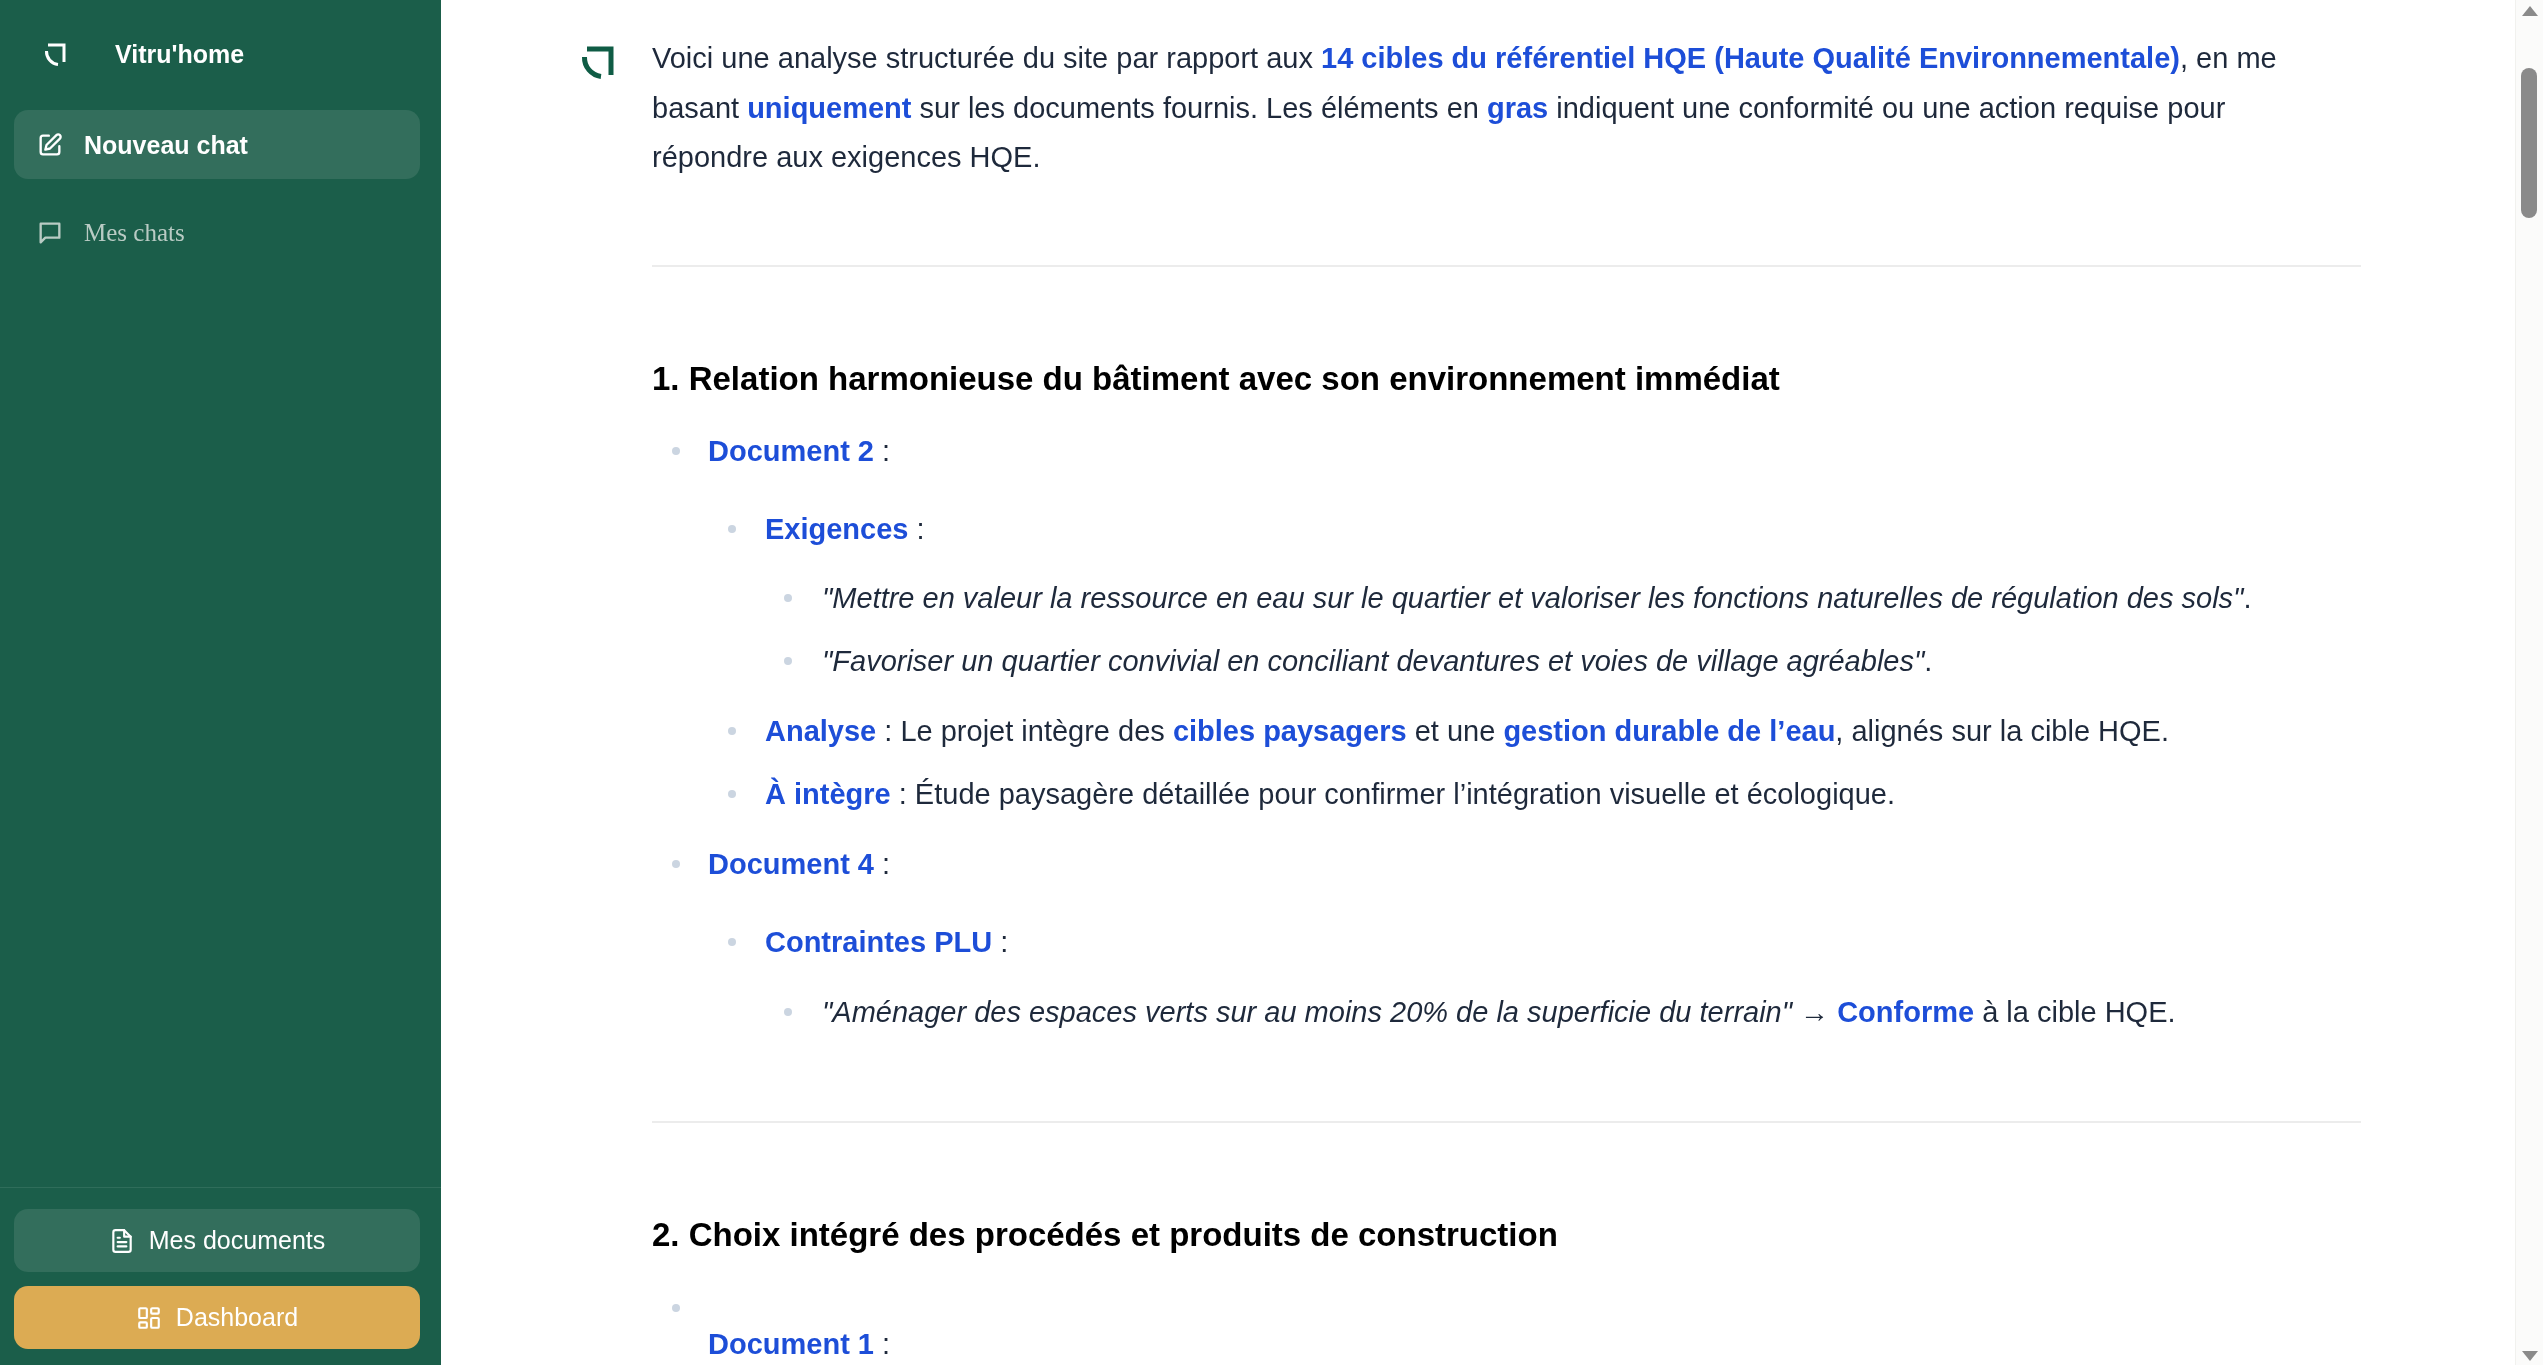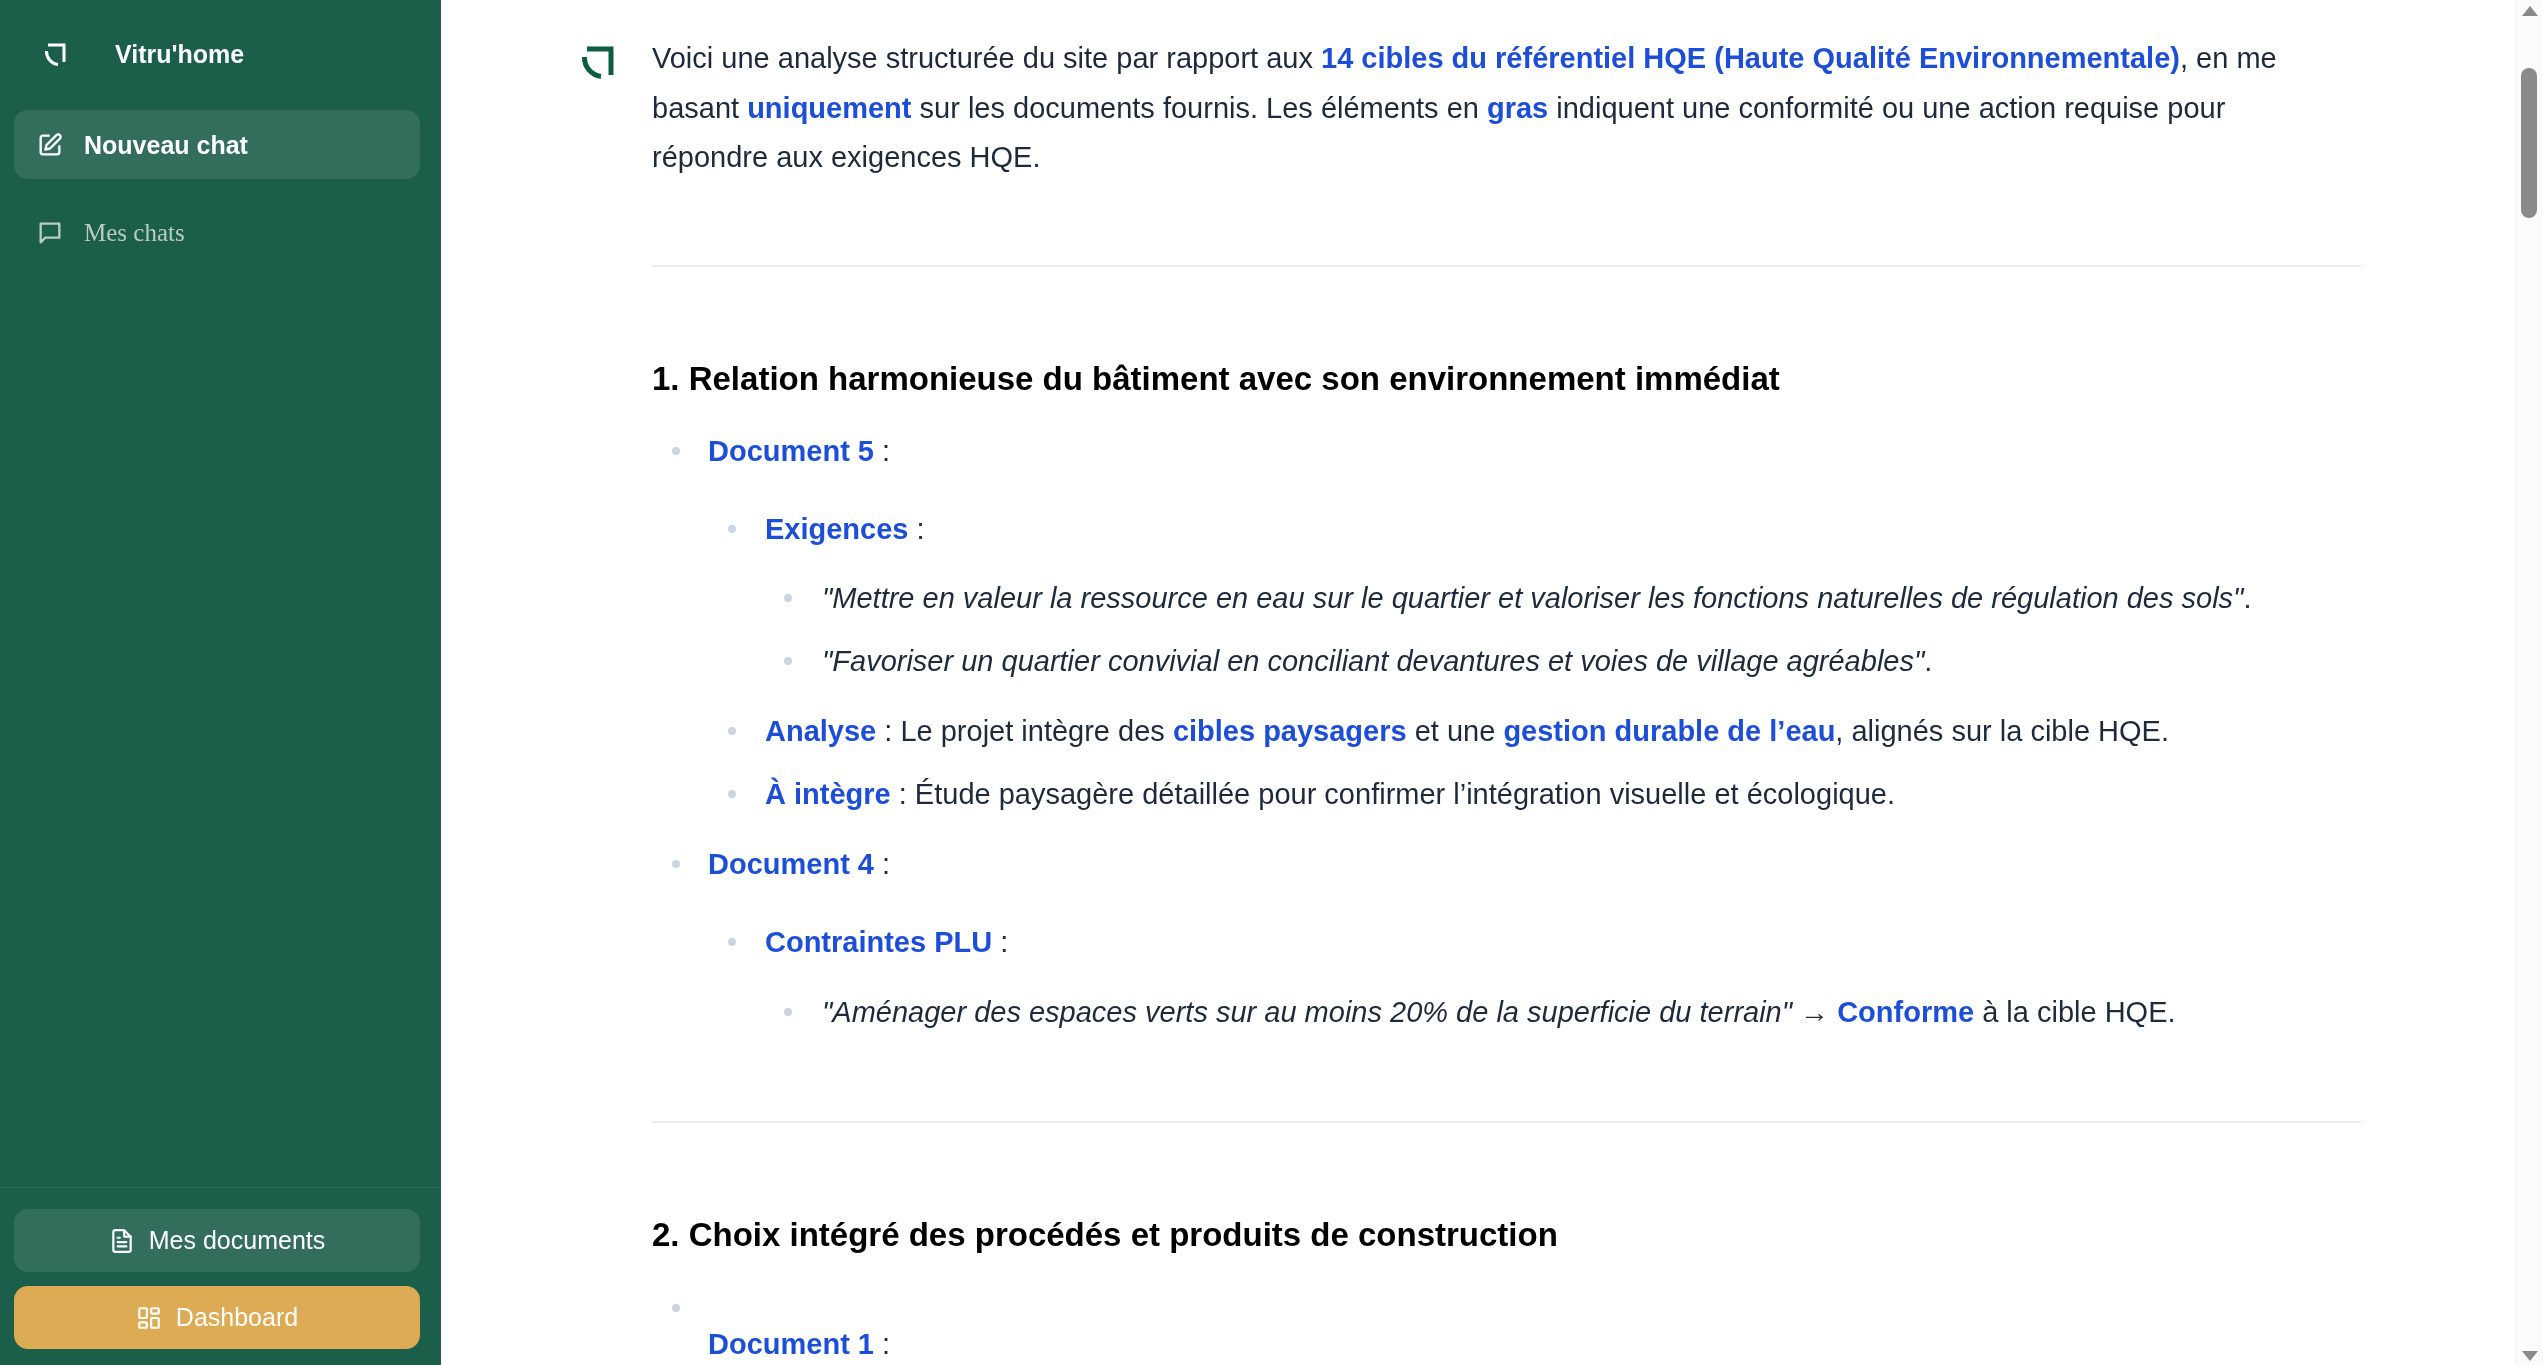--- a/index.html
+++ b/index.html
@@ -96,21 +96,21 @@
 
   <div class="line" style="top:58px"><span>Voici une analyse structurée du site par rapport aux </span><b>14 cibles du référentiel HQE (Haute Qualité Environnementale)</b><span>, en me</span></div>
   <div class="line" style="top:108px"><span>basant </span><b>uniquement</b><span> sur les documents fournis. Les éléments en </span><b>gras</b><span> indiquent une conformité ou une action requise pour</span></div>
   <div class="line" style="top:157px">répondre aux exigences HQE.</div>
 
   <div class="hr" style="top:265px"></div>
 
   <div class="h2" style="top:379px">1. Relation harmonieuse du bâtiment avec son environnement immédiat</div>
 
   <div class="bullet" style="left:676px;top:451px"></div>
-  <div class="line" style="left:708px;top:451px"><b>Document 5</b><span> :</span></div>
+  <div class="line" style="left:708px;top:451px"><b>Document 2</b><span> :</span></div>
 
   <div class="bullet" style="left:732px;top:529px"></div>
   <div class="line" style="left:765px;top:529px"><b>Exigences</b><span> :</span></div>
 
   <div class="bullet" style="left:788px;top:598px"></div>
   <div class="line" style="left:822px;top:598px"><i>"Mettre en valeur la ressource en eau sur le quartier et valoriser les fonctions naturelles de régulation des sols"</i><span>.</span></div>
 
   <div class="bullet" style="left:788px;top:661px"></div>
   <div class="line" style="left:822px;top:661px"><i>"Favoriser un quartier convivial en conciliant devantures et voies de village agréables"</i><span>.</span></div>
 

